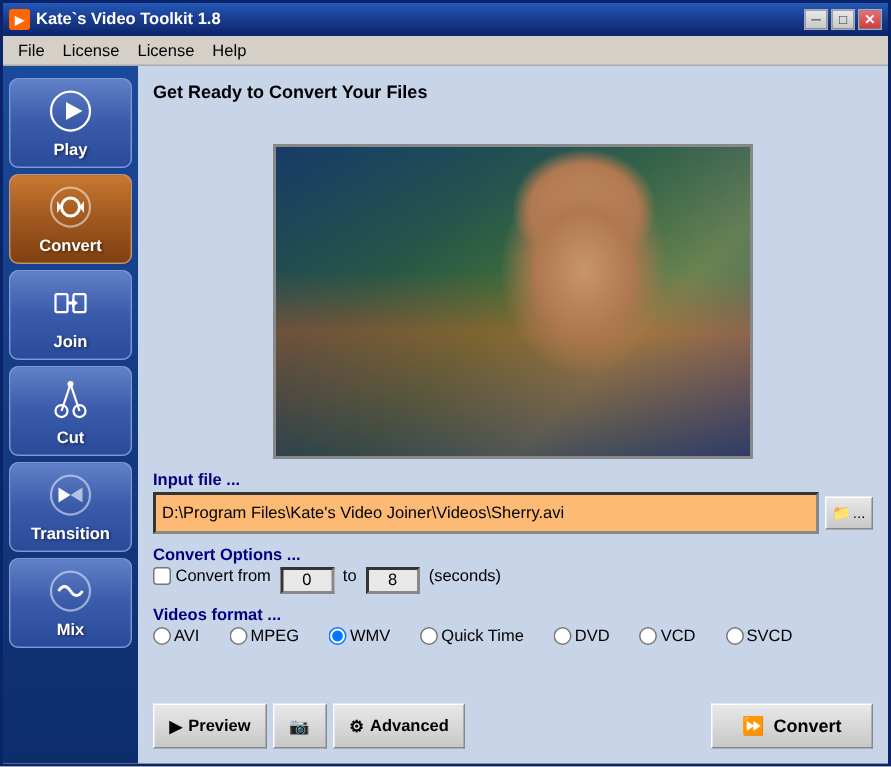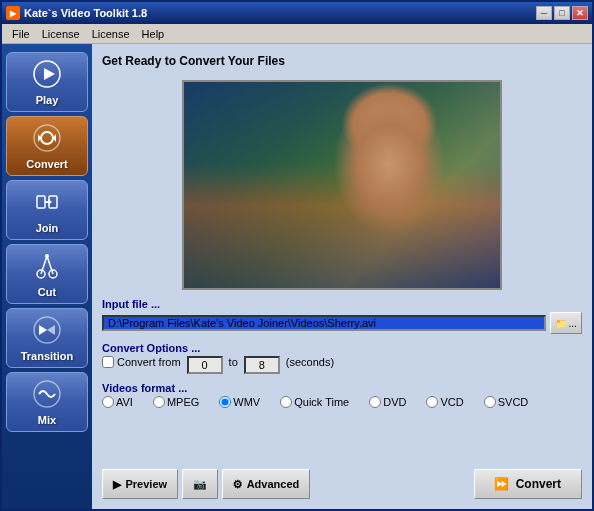--- a/index.html
+++ b/index.html
@@ -152,21 +152,21 @@
       padding: 10px;
       display: flex;
       flex-direction: column;
       gap: 8px;
     }
 
     .panel-title {
       font-size: 12px;
       font-weight: bold;
       color: #000;
-      margin-bottom: 4px;
+      margin-bottom: 20px;
     }
 
     
     .video-preview {
       width: 320px;
       height: 210px;
       background: linear-gradient(135deg, #1a3a6a 0%, #2a5a4a 30%, #4a7a3a 50%, #8a9a5a 70%, #3a5a8a 100%);
       border: 2px solid #888;
       align-self: center;
       position: relative;
@@ -193,23 +193,23 @@
     }
 
     .input-row {
       display: flex;
       gap: 4px;
       align-items: center;
     }
 
     .file-input {
       flex: 1;
-      height: 16px;
+      height: 28px;
       border: 2px inset #888;
-      background: #1d4ed8;
+      background: #fdba74;
       padding: 2px 4px;
       font-size: 11px;
       font-family: Tahoma, Arial, sans-serif;
     }
 
     .browse-btn {
       width: 32px;
       height: 22px;
       background: linear-gradient(to bottom, #e8e8e8, #c8c8c8);
       border: 1px solid #888;

